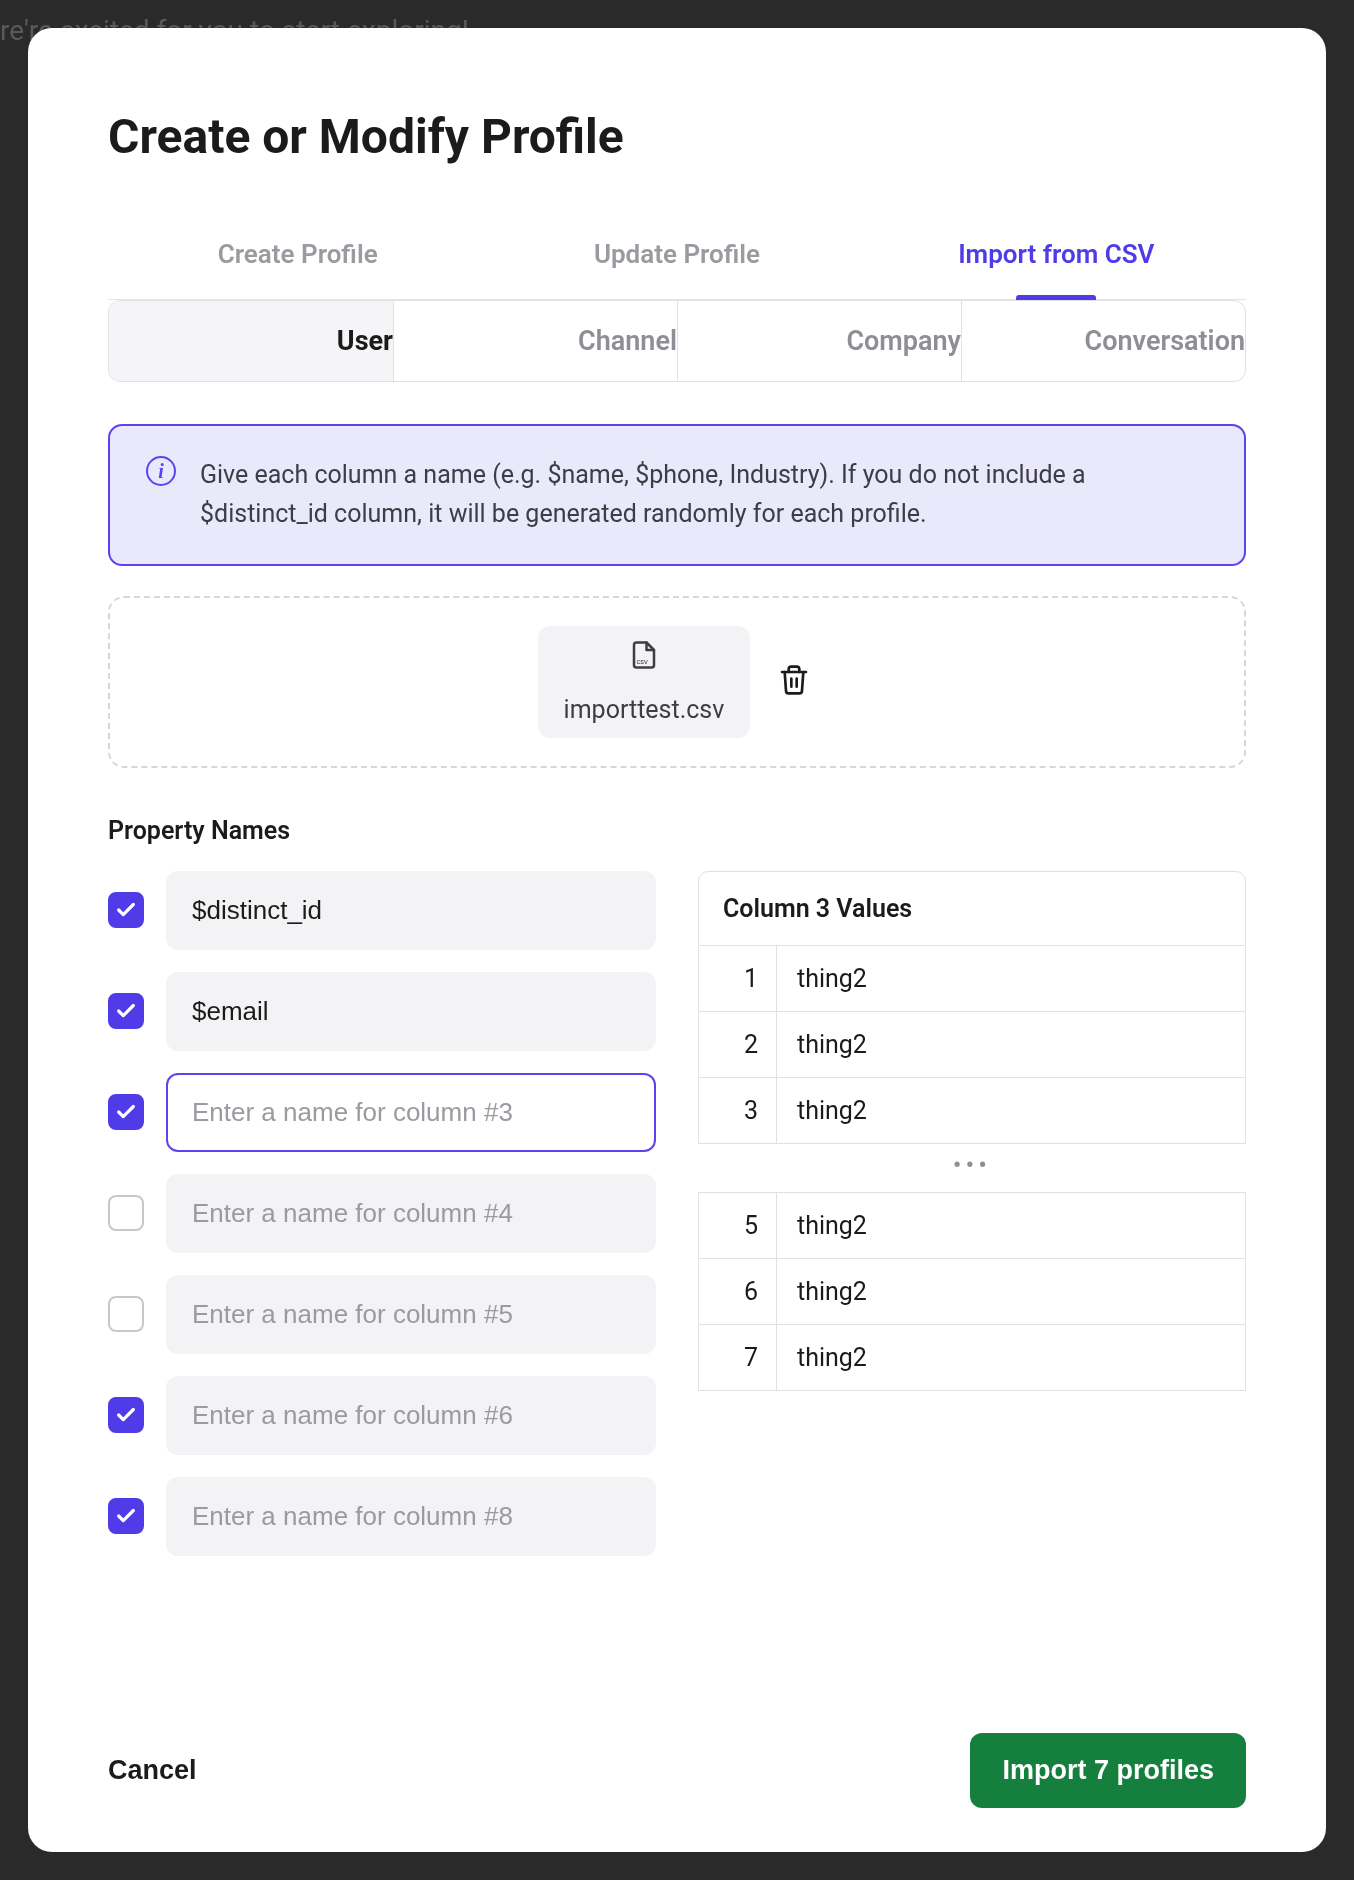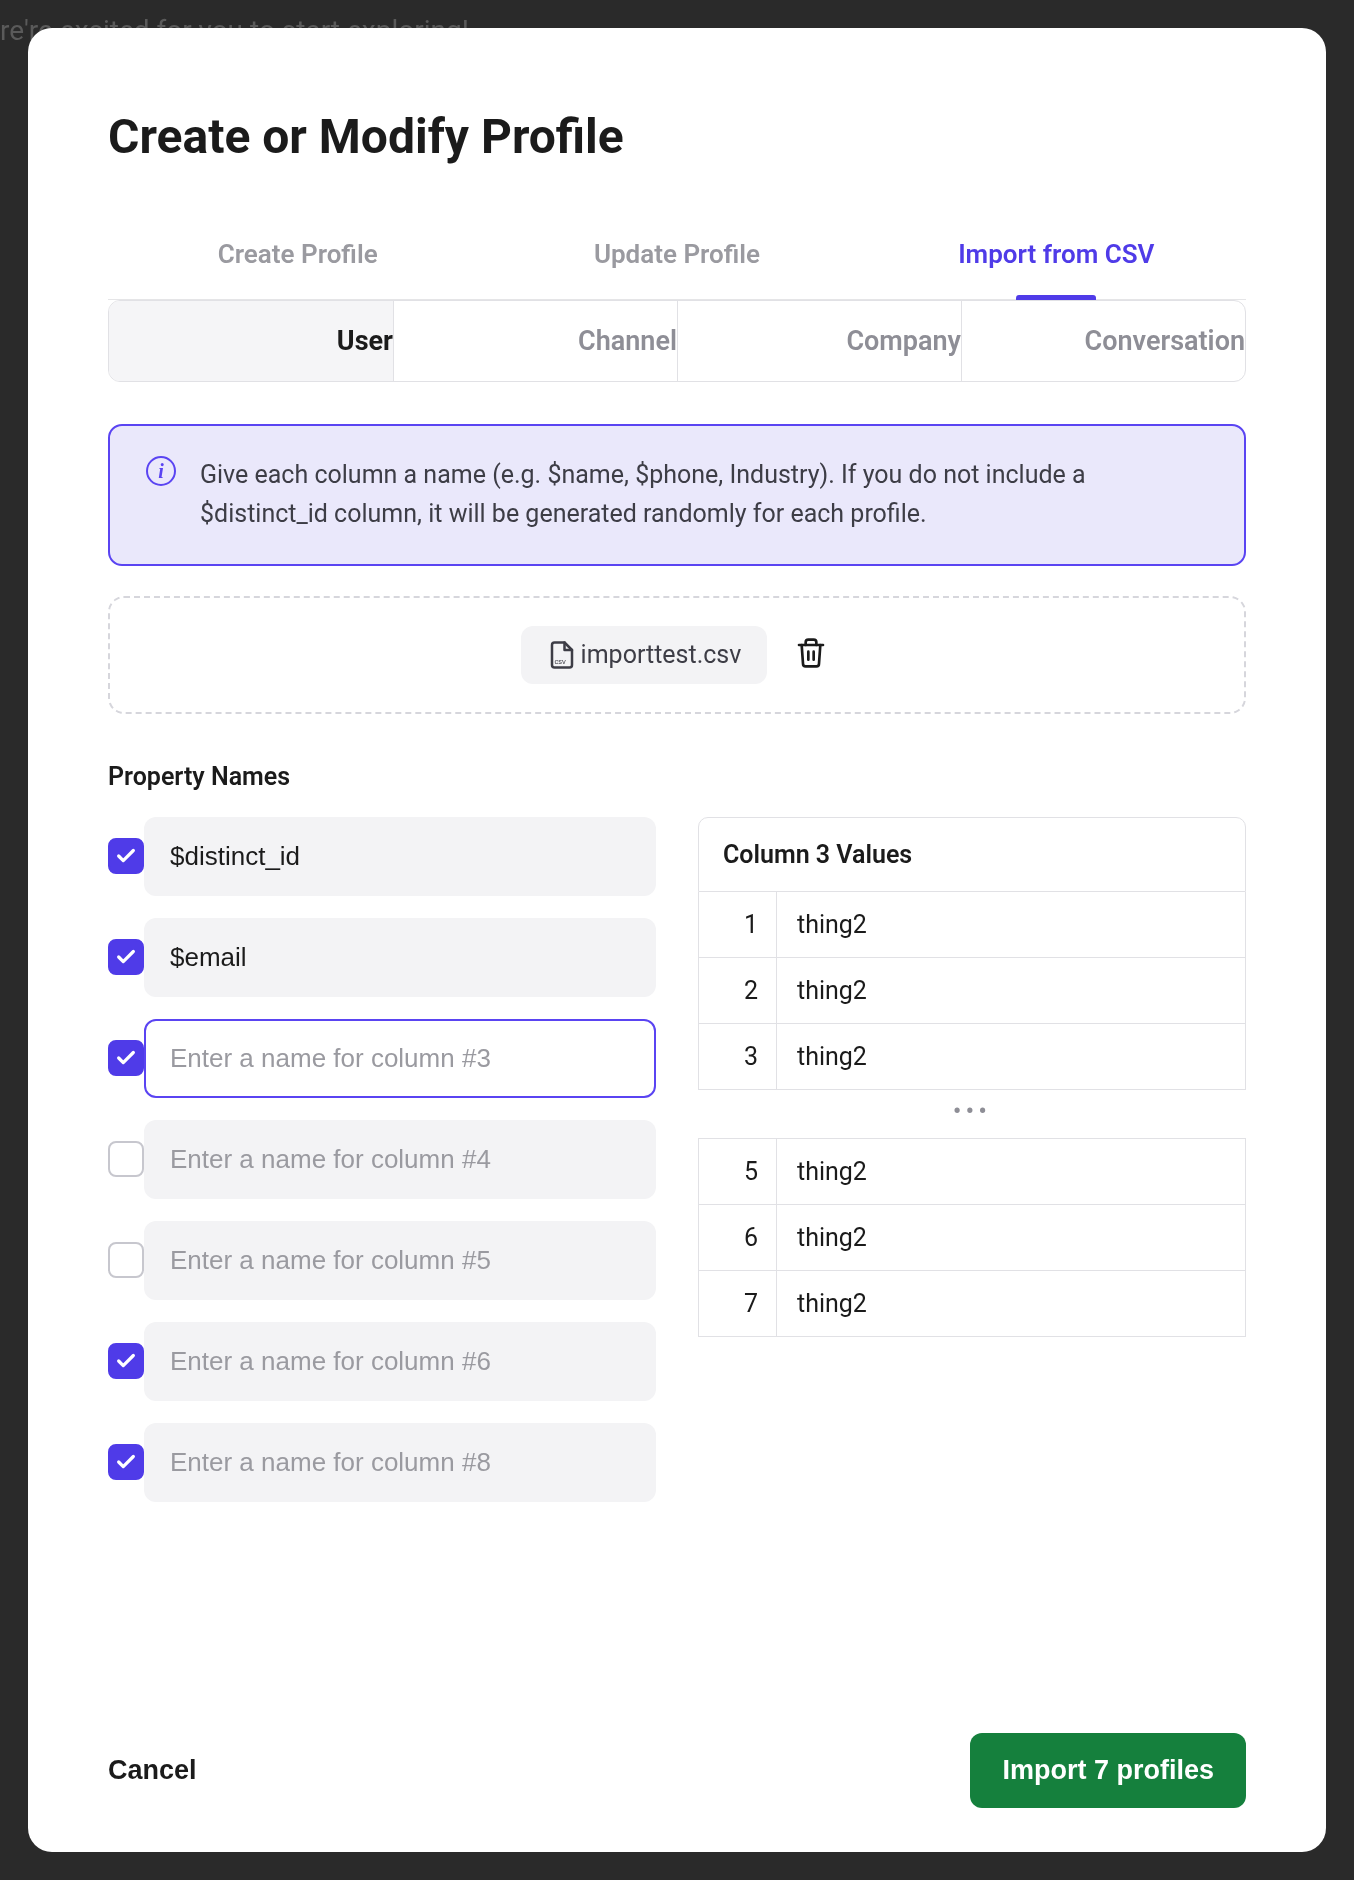--- a/index.html
+++ b/index.html
@@ -129,23 +129,24 @@
     align-items: center;
     justify-content: center;
     gap: 22px;
   }
   .file-chip {
     background: #f3f3f5;
     border-radius: 12px;
     padding: 14px 26px;
     display: flex;
     align-items: center;
-    gap: 4px;
+    gap: 25px;
     font-size: 25px;
     color: #3d3d46;
+    flex-direction: column;
   }
   .csv-icon { width: 30px; height: 30px; }
   .trash-btn { background: none; border: none; cursor: pointer; padding: 6px; }
   .trash-icon { width: 32px; height: 32px; }
   .prop-label {
     font-size: 25px;
     font-weight: 600;
     margin-top: 48px;
     margin-bottom: 26px;
   }
@@ -153,20 +154,21 @@
     display: grid;
     grid-template-columns: 1fr 1fr;
     gap: 0 42px;
     flex: 1;
     overflow: hidden;
   }
   .left-col { overflow: hidden; }
   .prop-row {
     display: flex;
     align-items: center;
+    gap: 22px;
     margin-bottom: 22px;
   }
   .chk {
     width: 36px; height: 36px;
     border-radius: 8px;
     border: 2px solid #c7c7ce;
     display: flex; align-items: center; justify-content: center;
     flex: none;
     cursor: pointer;
   }

